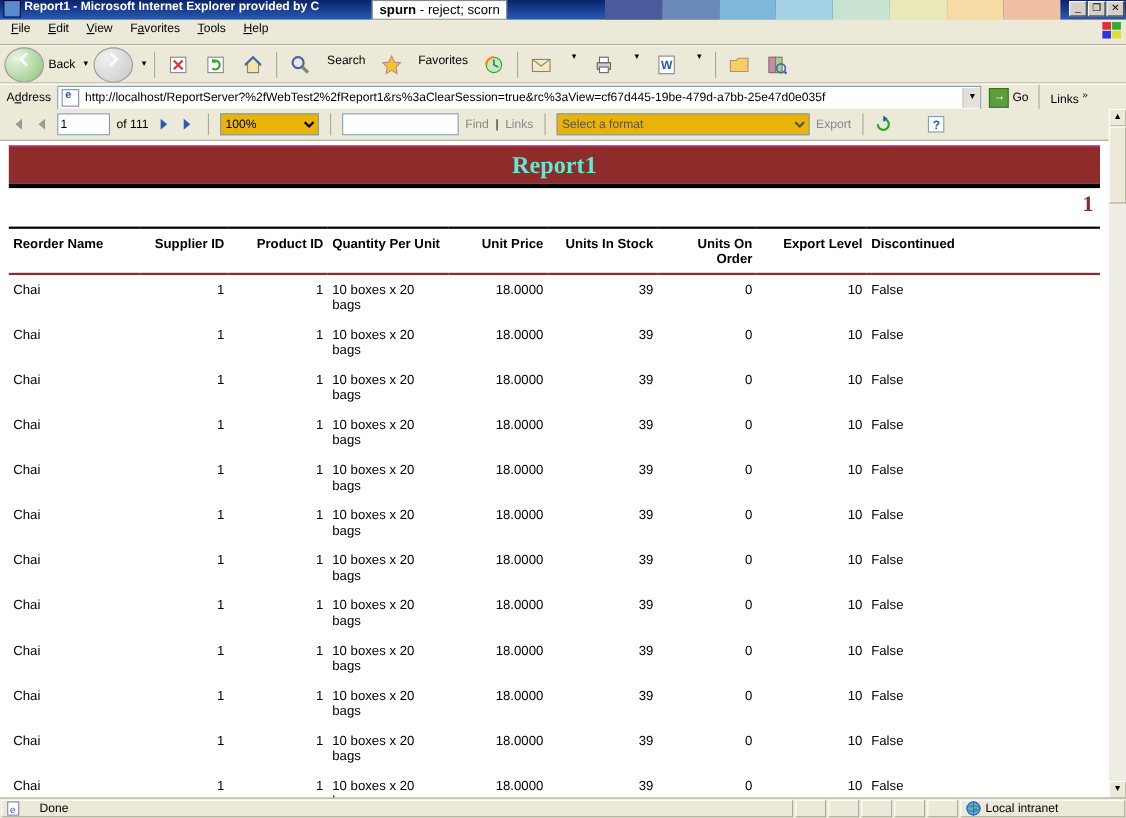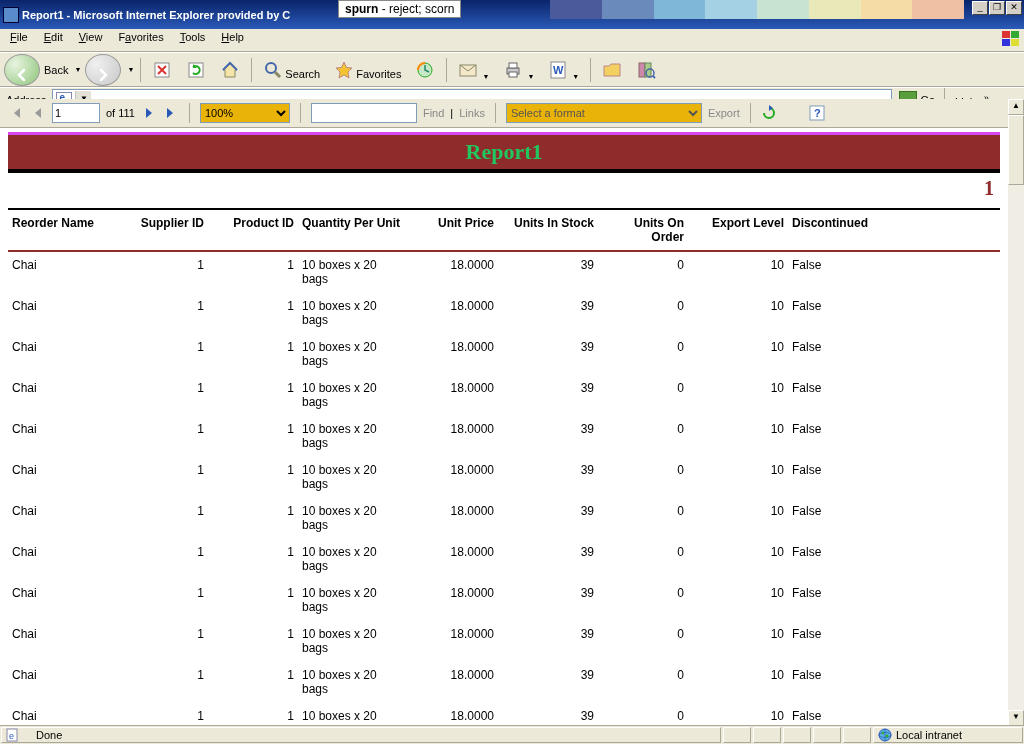--- a/index.html
+++ b/index.html
@@ -1,28 +1,28 @@
 <!DOCTYPE html>
 <html><head>
 <meta charset="utf-8">
 <style>
   html,body{margin:0;padding:0;font-family:Tahoma,Arial,sans-serif;font-size:11px;color:#000;background:#fff;overflow:hidden;width:1024px;height:744px}
-  .titlebar{height:29px;background:linear-gradient(to bottom,#0a246a,#2a5ab8);display:flex;align-items:center;position:relative;color:#fff}
+  .titlebar{height:18px;background:linear-gradient(to bottom,#0a246a,#2a5ab8);display:flex;align-items:flex-start;position:relative;color:#fff}
   .titlebar .appicon{width:16px;height:16px;margin:0 3px;background:#5a8ccc;border:1px solid #003;box-sizing:border-box}
   .titlebar .title{font-weight:bold;font-size:11px;white-space:nowrap}
   .titlebar .snippet{position:absolute;left:338px;top:0;background:#fff;color:#000;padding:1px 6px;border:1px solid #888;font-size:12px}
   .titlebar .snippet b{font-weight:bold}
   .titlebar .winbtns{position:absolute;right:2px;top:1px;display:flex;gap:1px}
   .titlebar .winbtn{width:16px;height:14px;background:#d4d0c8;border:1px solid #fff;border-right-color:#404040;border-bottom-color:#404040;box-sizing:border-box;font-size:9px;line-height:11px;text-align:center;color:#000;font-family:Marlett,Arial}
   .menubar{height:22px;background:#ece9d8;border-bottom:1px solid #aca899;display:flex;padding:0 4px;gap:4px;position:relative}
   .menubar span{padding:2px 6px}
   .menubar span u{text-decoration:underline}
   .menubar .winlogo{position:absolute;right:4px;top:2px;width:18px;height:16px}
   .toolbar{height:33px;background:#ece9d8;border-top:1px solid #fff;border-bottom:1px solid #aca899;display:flex;align-items:center;padding:0 4px;gap:4px}
-  .tb-btn{display:flex;align-items:flex-end;gap:2px;padding:2px 4px;border:1px solid transparent;border-radius:3px}
+  .tb-btn{display:flex;align-items:flex-start;gap:14px;padding:2px 4px;border:1px solid transparent;border-radius:3px}
   .tb-btn.round{width:26px;height:26px;border-radius:50%;justify-content:center;border:1px solid #9a9a9a;background:radial-gradient(circle at 30% 30%,#e8f4e0,#8cc477)}
   .tb-btn.round.disabled{background:radial-gradient(circle at 30% 30%,#f0f0f0,#c8c8c8);color:#888}
   .tb-sep{width:1px;height:24px;background:#aca899;margin:0 2px}
   .icon16{width:16px;height:16px;display:inline-block;box-sizing:border-box}
   .icon20{width:20px;height:20px;display:inline-block;box-sizing:border-box}
   .addrbar{height:24px;background:#ece9d8;border-top:1px solid #fff;border-bottom:1px solid #aca899;display:flex;align-items:center;padding:0 4px;gap:4px}
   .addrbar .label{padding:0 2px}
   .addrbar .urlbox{flex:0 0 838px;height:20px;border:1px solid #7f9db9;background:#fff;display:flex;align-items:center}
   .addrbar .urlbox .pgicon{width:16px;height:16px;margin:0 3px;background:#fff;border:1px solid #88a;box-sizing:border-box;position:relative}
   .addrbar .urlbox .pgicon:after{content:"e";color:#2a5ab8;font-weight:bold;font-size:10px;position:absolute;left:2px;top:-1px}
@@ -38,21 +38,21 @@
   .scrollbar .thumb{position:absolute;top:16px;left:0;right:0;height:70px;background:#ece9d8;border:1px solid #fff;border-right-color:#aca899;border-bottom-color:#aca899;box-sizing:border-box}
   .rvtoolbar{height:28px;background:#ece9d8;border-bottom:1px solid #aca899;display:flex;align-items:center;padding:0 8px;gap:6px;margin-right:16px}
   .rvtoolbar input[type=text]{border:1px solid #7f9db9;height:18px;font-size:11px;padding:0 2px}
   .rvtoolbar select{border:1px solid #7f9db9;height:20px;font-size:11px;background:#eab308}
   .rvtoolbar .navb{width:16px;height:16px;color:#2a5ab8}
   .rvtoolbar .navb.disabled{color:#9a9a9a}
   .rvtoolbar .txt{color:#000}
   .rvtoolbar .lnk{color:#888}
   .rvtoolbar .sep2{width:1px;height:20px;background:#aca899;margin:0 4px}
   .report{padding:4px 8px 0 8px;margin-right:16px;overflow:hidden;height:calc(100% - 32px)}
-  .rtitle{background:#8e2b2b;color:#22c55e;text-align:center;font-family:"Times New Roman",serif;font-size:22px;font-weight:bold;padding:4px 0;border-top:3px solid #d946ef}
+  .rtitle{background:#8e2b2b;color:#5eead4;text-align:center;font-family:"Times New Roman",serif;font-size:22px;font-weight:bold;padding:4px 0;border-top:1px solid #d946ef}
   .rtitle-under{height:4px;background:#000}
   .pagenum{text-align:right;color:#8e2b2b;font-family:"Times New Roman",serif;font-size:20px;font-weight:bold;padding:4px 6px 8px 0}
   table.rtbl{width:100%;border-collapse:collapse;font-family:Arial,sans-serif}
   table.rtbl thead th{border-top:2px solid #000;border-bottom:2px solid #8e2b2b;font-size:12px;font-weight:bold;text-align:left;padding:6px 4px;vertical-align:top}
   table.rtbl thead th.r{text-align:right}
   table.rtbl tbody td{font-size:12px;padding:6px 4px;vertical-align:top;border-bottom:1px solid transparent}
   table.rtbl tbody td.r{text-align:right}
   .status{position:absolute;left:0;right:0;bottom:0;height:18px;background:#ece9d8;border-top:1px solid #aca899;display:flex;align-items:center;font-size:11px}
   .status .cell{border:1px solid #aca899;border-top-color:#fff;border-left-color:#fff;height:14px;margin:0 1px;padding:0 4px;display:flex;align-items:center}
   .dd-arrow{font-size:7px;margin-left:2px;color:#000}
@@ -192,20 +192,21 @@
         <circle cx="14" cy="13" r="4" fill="none" stroke="#46a" stroke-width="1.5"></circle>
         <path d="M17 16 L19 18" stroke="#46a" stroke-width="2"></path>
       </svg>
   </div>
 </div>
 
 <div class="addrbar">
   <span class="label">A<u>d</u>dress</span>
   <div class="urlbox">
     <span class="pgicon"></span>
+    <input type="text" value="http://localhost/ReportServer?%2fWebTest2%2fReport1&amp;rs%3aClearSession=true&amp;rc%3aView=cf67d445-19be-479d-a7bb-25e47d0e035f" style="">
     <div class="dd">▼</div>
   </div>
   <div class="go">
     <div class="sq">→</div>
     <span>Go</span>
   </div>
   <div class="tb-sep"></div>
   <span class="links"><span>Links</span> <sup>»</sup></span>
 </div>
 
@@ -227,21 +228,21 @@
         <path d="M12 3 L12 13 M4 3 L10 8 L4 13 Z" fill="#2a5ab8"></path>
       </svg>
     <div class="sep2"></div>
     <select style="width:90px"><option>100%</option></select>
     <div class="sep2"></div>
     <input type="text" style="width: 100px;">
     <span class="lnk">Find</span>
     <span>|</span>
     <span class="lnk">Links</span>
     <div class="sep2"></div>
-    <select style="width:196px;color:#555"><option>Select a format</option></select>
+    <select style="width:230px;color:#555"><option>Select a format</option></select>
     <span class="lnk">Export</span>
     <div class="sep2"></div>
     <svg class="icon16" viewBox="0 0 16 16">
         <path d="M8 3 A5 5 0 1 1 3 8" stroke="#2a2" stroke-width="2" fill="none"></path>
         <path d="M8 0 L8 6 L12 3 Z" fill="#2a5ab8"></path>
       </svg>
     <div style="width:20px"></div>
     <svg class="icon16" viewBox="0 0 16 16">
         <rect x="1" y="1" width="14" height="14" fill="#fff" stroke="#7f9db9"></rect>
         <text x="5" y="12" font-size="11" font-weight="bold" fill="#2a5ab8">?</text>

